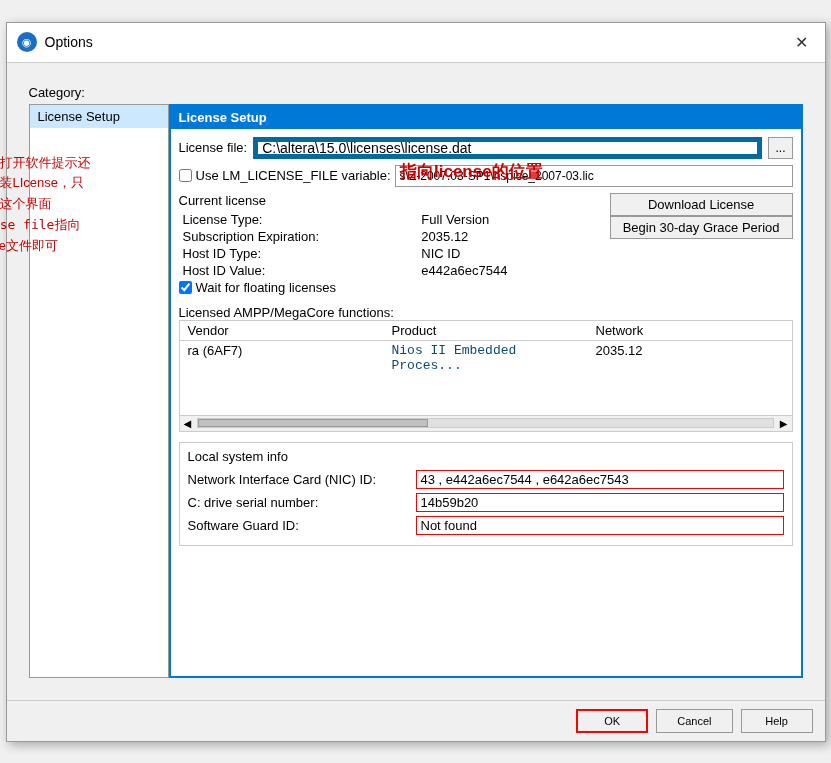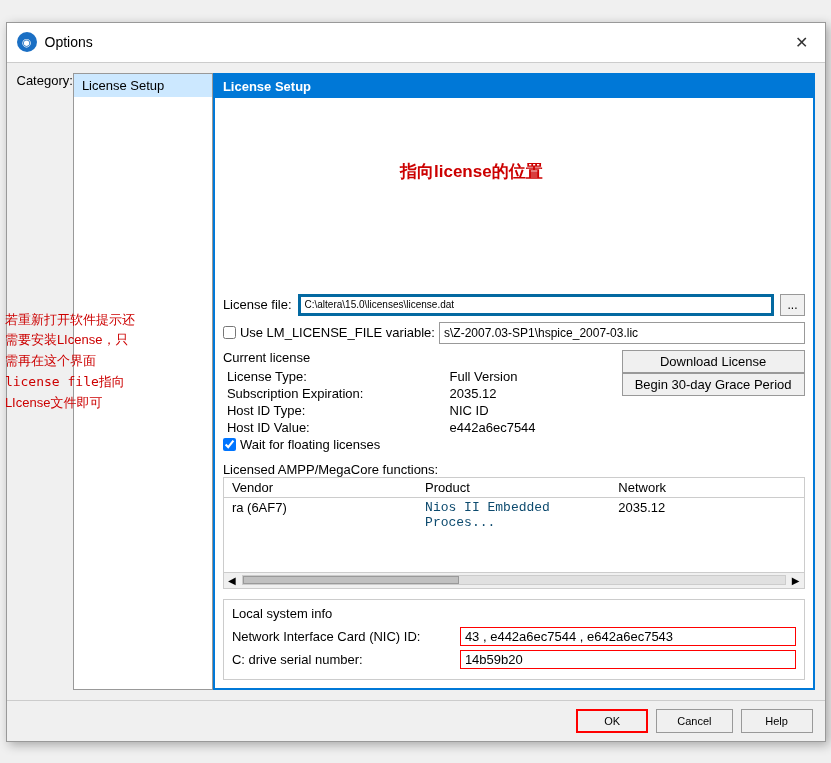--- a/index.html
+++ b/index.html
@@ -55,22 +55,22 @@
       cursor: pointer;
       font-size: 16px;
       color: #333;
       background: none;
       border: none;
       padding: 2px 6px;
     }
 
     .body {
       display: flex;
-      flex-direction: row;
-      padding: 10px;
+      flex-direction: column;
+      padding: 22px;
       flex: 1;
     }
     .category-label {
       font-size: 13px;
       margin-bottom: 4px;
     }
     .sidebar {
       width: 140px;
       border: 1px solid #999;
       background: white;
@@ -97,36 +97,35 @@
       padding: 4px 8px;
       font-size: 13px;
       font-weight: bold;
     }
     .content-body {
       padding: 8px;
       flex: 1;
       display: flex;
       flex-direction: column;
       gap: 6px;
-      justify-content: flex-end;
     }
     .row {
       display: flex;
       align-items: center;
       gap: 6px;
     }
     .label {
       font-size: 13px;
       white-space: nowrap;
     }
     .file-input {
       flex: 1;
-      border: 3px solid #0369a1;
+      border: 5px solid #0369a1;
       padding: 2px 4px;
-      font-size: 10px;
+      font-size: 14px;
       height: 22px;
     }
     .browse-btn {
       border: 1px solid #999;
       background: #f0f0f0;
       padding: 1px 6px;
       cursor: pointer;
       font-size: 12px;
       height: 22px;
     }
@@ -381,20 +380,24 @@
           <div class="local-info-section">
             <div class="local-info-title">Local system info</div>
             <div class="local-info-row">
               <span class="local-info-key">Network Interface Card (NIC) ID:</span>
               <div class="local-info-val">43 , e442a6ec7544 , e642a6ec7543</div>
             </div>
             <div class="local-info-row">
               <span class="local-info-key">C: drive serial number:</span>
               <div class="local-info-val">14b59b20</div>
             </div>
+            <div class="local-info-row">
+              <span class="local-info-key">Software Guard ID:</span>
+              <div class="local-info-val">Not found</div>
+            </div>
           </div>
 
         </div>
       </div>
     </div>
 
     <div style="position:absolute;left:400px;top:160px;color:#cc0000;font-size:17px;font-weight:bold;pointer-events:none;text-align:right;">
       <span>指向license的位置</span>
     </div>
   </div>

